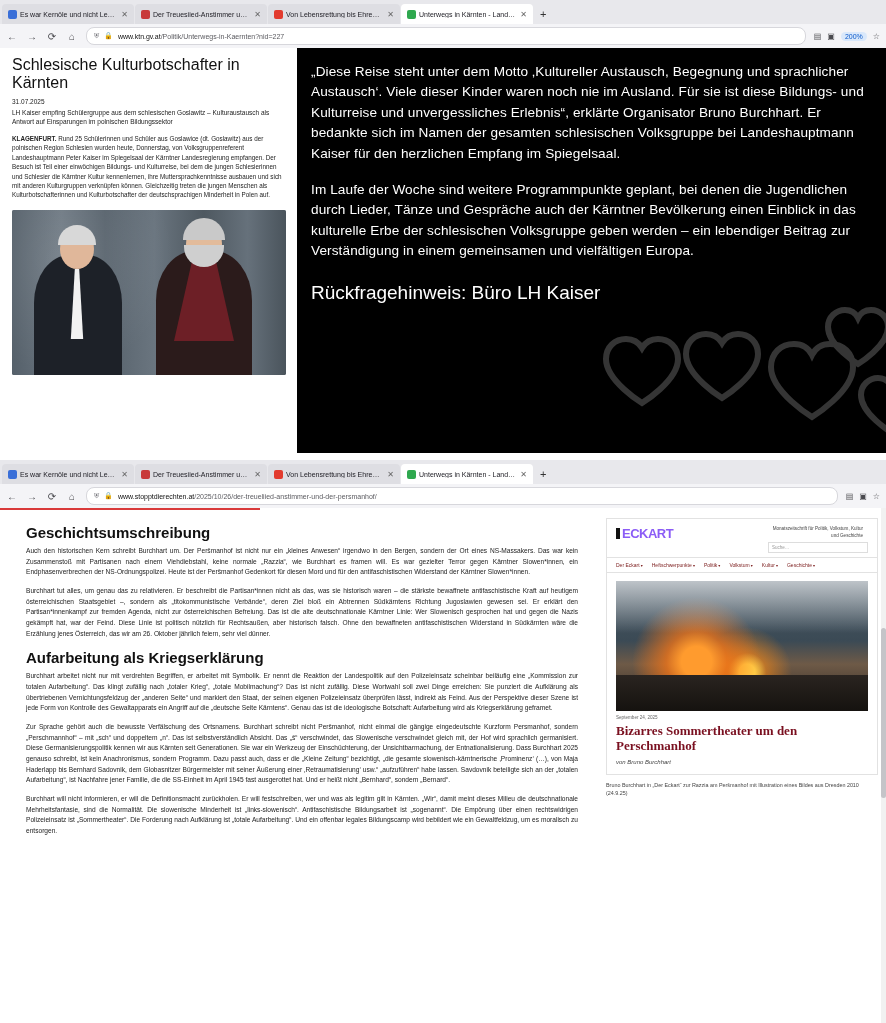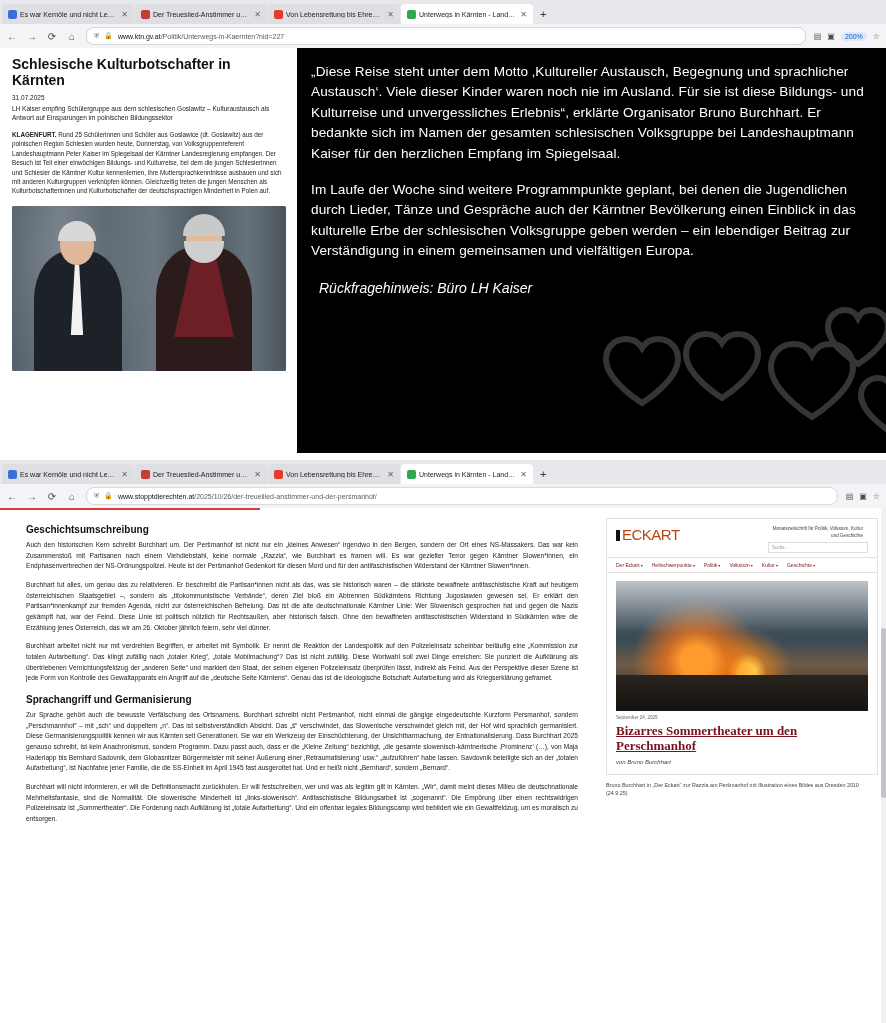--- a/index.html
+++ b/index.html
@@ -22,21 +22,21 @@
   .urlbar .u-left{display:flex;align-items:center;gap:4px;color:#6a6a70;font-size:7px;}
   .urlbar .urltext{color:#5b5b60;}
   .urlbar .urltext b{color:#111;font-weight:normal;}
   .navicons{display:flex;align-items:center;gap:6px;font-size:8px;color:#4a4a4f;}
   .zoombadge{background:#d9e8fb;color:#0a58ca;border-radius:7px;font-size:7px;padding:1px 4px;}
 
   
   #win1{top:0;width:886px;height:453px;border:none;}
   #win1 .content{position:relative;height:405px;background:#fff;display:flex;}
   .left-col{width:297px;box-sizing:border-box;padding:8px 10px 0 12px;background:#fff;}
-  .lc-title{font-size:14px;font-weight:bold;color:#111;margin:0 0 6px;}
+  .lc-title{font-size:16px;font-weight:normal;color:#111;margin:0 0 6px;}
   .lc-date{font-size:6.5px;color:#222;margin:0 0 3px;}
   .lc-lead{font-size:6.5px;color:#222;line-height:1.45;margin:0 0 7px;}
   .lc-body{font-size:6.3px;color:#222;line-height:1.5;margin:0;}
   .lc-body b{font-weight:bold;}
   .photo{margin-top:10px;width:274px;height:165px;border-radius:2px;position:relative;overflow:hidden;
     background:linear-gradient(180deg,#6f7d86 0%,#5d6a73 40%,#404a52 100%);}
   .photo .curtain{position:absolute;inset:0;background:
      radial-gradient(circle at 18% 30%, rgba(255,255,255,.10), transparent 45%),
      linear-gradient(90deg,#55606a 0%,#6d7882 18%,#57626c 34%,#6a757f 52%,#4e5860 70%,#66717b 86%,#4a545c 100%);}
   .photo .man{position:absolute;bottom:0;border-radius:40% 40% 0 0;}
@@ -46,49 +46,49 @@
   .photo .m1 .shirt{position:absolute;top:14px;left:32px;width:22px;height:70px;background:#f2f2f2;clip-path:polygon(40% 0,60% 0,78% 100%,22% 100%);}
   .photo .m2{right:34px;width:96px;height:124px;background:#2b1b1b;}
   .photo .m2 .head{position:absolute;top:-28px;left:30px;width:36px;height:42px;border-radius:50%;background:#e2bb9b;}
   .photo .m2 .hair{position:absolute;top:-33px;left:27px;width:42px;height:22px;border-radius:21px 21px 0 0;background:#c9c9c9;}
   .photo .m2 .beard{position:absolute;top:-6px;left:28px;width:40px;height:22px;border-radius:0 0 20px 20px;background:#cfcfcf;}
   .photo .m2 .coat{position:absolute;top:10px;left:18px;width:60px;height:80px;background:#6d1f26;clip-path:polygon(30% 0,70% 0,100% 100%,0 100%);}
 
   .right-col{flex:1;position:relative;background:#000;color:#fff;padding:14px 16px 0 14px;box-sizing:border-box;overflow:hidden;}
   .hearts{position:absolute;right:-10px;bottom:-6px;width:330px;height:160px;opacity:.5;pointer-events:none;}
   .rc-p{position:relative;z-index:2;font-size:13.6px;line-height:1.5;margin:0 0 16px;letter-spacing:.1px;}
-  .rc-foot{position:relative;z-index:2;font-size:14px;line-height:1.55;margin:8px;font-style:italic;}
+  .rc-foot{position:relative;z-index:2;font-size:19px;line-height:1.55;margin:0;}
 
   
   #win2{top:460px;width:886px;height:563px;border:none;}
   #win2 .content{position:relative;height:515px;background:#fff;display:flex;}
   .doc{width:597px;box-sizing:border-box;padding:12px 18px 0 26px;}
   .progress{position:absolute;top:0;left:0;height:2px;width:260px;background:#d93a3a;}
-  .h3{font-size:10px;font-weight:bold;color:#111;margin:10px 0 5px;}
+  .h3{font-size:15px;font-weight:bold;color:#111;margin:10px 0 5px;}
   .h3.first{margin-top:4px;}
   .para{font-size:6.6px;color:#1c1c1c;line-height:1.62;margin:0 0 8px;text-align:justify;}
 
   .rail{flex:1;padding:10px 8px 0 10px;box-sizing:border-box;}
   .card{width:270px;border:1px solid #e2e2e2;background:#fff;}
   .card-top{display:flex;justify-content:space-between;align-items:flex-start;padding:7px 9px 4px;}
-  .brand{font-size:15px;font-weight:normal;letter-spacing:-.5px;color:#c2410c;}
+  .brand{font-size:13px;font-weight:bold;letter-spacing:-.5px;color:#8b5cf6;}
   .brand .bar{display:inline-block;width:4px;height:11px;background:#111;margin-right:2px;vertical-align:-1px;}
   .brand-sub{font-size:4.6px;color:#444;text-align:right;line-height:1.5;max-width:95px;}
   .card-search{border:1px solid #ddd;height:9px;width:92px;margin:2px 0 0 auto;font-size:4.5px;color:#999;padding:0 3px;line-height:9px;}
   .card-nav{display:flex;gap:9px;border-top:1px solid #e2e2e2;border-bottom:1px solid #e2e2e2;padding:4px 9px;font-size:5px;color:#7a1a1a;}
   .card-nav span::after{content:" ▾";font-size:4px;}
   .card-img{margin:8px 9px 0;height:130px;position:relative;overflow:hidden;background:#26313a;}
   .card-img .fire{position:absolute;inset:0;background:
     radial-gradient(circle at 32% 62%, #ff9b2e 0 8%, rgba(255,120,20,.7) 16%, transparent 34%),
     radial-gradient(circle at 52% 70%, #ffd24a 0 5%, rgba(255,140,20,.55) 12%, transparent 28%),
     linear-gradient(180deg,#4a5a66 0%,#3b4a55 46%,#6e5a47 64%,#2d2622 100%);}
   .card-img .smoke{position:absolute;top:0;left:0;right:0;height:52px;background:linear-gradient(180deg,rgba(210,214,218,.85),rgba(120,130,140,0));}
   .card-img .crowd{position:absolute;bottom:0;left:0;right:0;height:36px;background:linear-gradient(180deg,#2a2420,#15120f);}
   .card-date{font-size:4.6px;color:#666;padding:4px 9px 0;}
-  .card-title{font-family:"Liberation Serif",serif;font-size:13px;font-weight:bold;color:#7a1020;line-height:1.2;padding:3px 9px 0;text-decoration:underline;}
+  .card-title{font-family:"Liberation Serif",serif;font-size:13px;font-weight:bold;color:#7a1020;line-height:1.2;padding:3px 9px 0;}
   .card-author{font-size:6px;color:#444;font-style:italic;padding:5px 9px 9px;}
   .card-cap{font-size:5.4px;color:#444;line-height:1.5;width:268px;margin-top:6px;}
 
   .sb{position:absolute;right:0;top:0;width:5px;bottom:0;background:#f1f1f1;}
   .sb .thumb{position:absolute;right:0;width:5px;background:#c4c4c8;border-radius:3px;}
 </style>
 </head>
 <body>
 
 <div class="screen">
@@ -220,23 +220,23 @@
     </div>
 
     <div class="content">
       <div class="progress"></div>
 
       <div class="doc">
         <h3 class="h3 first">Geschichtsumschreibung</h3>
         <p class="para">Auch den historischen Kern schreibt Burchhart um. Der Peršmanhof ist nicht nur ein „kleines Anwesen“ irgendwo in den Bergen, sondern der Ort eines NS-Massakers. Das war kein Zusammenstoß mit Partisanen nach einem Viehdiebstahl, keine normale „Razzia“, wie Burchhart es framen will. Es war gezielter Terror gegen Kärntner Slowen*innen, ein Endphasenverbrechen der NS-Ordnungspolizei. Heute ist der Peršmanhof Gedenkort für diesen Mord und für den antifaschistischen Widerstand der Kärntner Slowen*innen.</p>
         <p class="para">Burchhart tut alles, um genau das zu relativieren. Er beschreibt die Partisan*innen nicht als das, was sie historisch waren – die stärkste bewaffnete antifaschistische Kraft auf heutigem österreichischen Staatsgebiet –, sondern als „titokommunistische Verbände“, deren Ziel bloß ein Abtrennen Südkärntens Richtung Jugoslawien gewesen sei. Er erklärt den Partisan*innenkampf zur fremden Agenda, nicht zur österreichischen Befreiung. Das ist die alte deutschnationale Kärntner Linie: Wer Slowenisch gesprochen hat und gegen die Nazis gekämpft hat, war der Feind. Diese Linie ist politisch nützlich für Rechtsaußen, aber historisch falsch. Ohne den bewaffneten antifaschistischen Widerstand in Südkärnten wäre die Erzählung jenes Österreich, das wir am 26. Oktober jährlich feiern, sehr viel dünner.</p>
 
+        <h3 class="h3">Aufarbeitung als Kriegserklärung</h3>
         <p class="para">Burchhart arbeitet nicht nur mit verdrehten Begriffen, er arbeitet mit Symbolik. Er nennt die Reaktion der Landespolitik auf den Polizeieinsatz scheinbar beiläufig eine „Kommission zur totalen Aufarbeitung“. Das klingt zufällig nach „totaler Krieg“, „totale Mobilmachung“? Das ist nicht zufällig. Diese Wortwahl soll zwei Dinge erreichen: Sie punziert die Aufklärung als übertriebenen Vernichtungsfeldzug der „anderen Seite“ und markiert den Staat, der seinen eigenen Polizeieinsatz überprüfen lässt, indirekt als Feind. Aus der Perspektive dieser Szene ist jede Form von Kontrolle des Gewaltapparats ein Angriff auf die „deutsche Seite Kärntens“. Genau das ist die ideologische Botschaft: Aufarbeitung wird als Kriegserklärung geframet.</p>
 
-        <h3 class="h3">Sprachangriff und Germanisierung</h3>
         <p class="para">Zur Sprache gehört auch die bewusste Verfälschung des Ortsnamens. Burchhart schreibt nicht Peršmanhof, nicht einmal die gängige eingedeutschte Kurzform Persmanhof, sondern „Perschmannhof“ – mit „sch“ und doppeltem „n“. Das ist selbstverständlich Absicht. Das „š“ verschwindet, das Slowenische verschwindet gleich mit, der Hof wird sprachlich germanisiert. Diese Germanisierungspolitik kennen wir aus Kärnten seit Generationen. Sie war ein Werkzeug der Einschüchterung, der Unsichtbarmachung, der Entnationalisierung. Dass Burchhart 2025 genauso schreibt, ist kein Anachronismus, sondern Programm. Dazu passt auch, dass er die „Kleine Zeitung“ bezichtigt, „die gesamte slowenisch-kärntnerische ‚Prominenz‘ (…), von Maja Haderlapp bis Bernhard Sadovnik, dem Globasnitzer Bürgermeister mit seiner Äußerung einer ‚Retraumatisierung‘ usw.“ „aufzuführen“ habe lassen. Savdovnik beteiligte sich an der „totalen Aufarbeitung“, ist Nachfahre jener Familie, die die SS-Einheit im April 1945 fast ausgerottet hat. Und er heißt nicht „Bernhard“, sondern „Bernard“.</p>
 
         <p class="para">Burchhart will nicht informieren, er will die Definitionsmacht zurückholen. Er will festschreiben, wer und was als legitim gilt in Kärnten. „Wir“, damit meint dieses Milieu die deutschnationale Mehrheitsfantasie, sind die Normalität. Die slowenische Minderheit ist „links-slowenisch“. Antifaschistische Bildungsarbeit ist „sogenannt“. Die Empörung über einen rechtswidrigen Polizeieinsatz ist „Sommertheater“. Die Forderung nach Aufklärung ist „totale Aufarbeitung“. Und ein offenbar legales Bildungscamp wird bebildert wie ein Gewaltfeldzug, um es moralisch zu entsorgen.</p>
       </div>
 
       <div class="rail">
         <div class="card">
           <div class="card-top">
             <div class="brand"><span class="bar"></span><span>ECKART</span></div>
             <div>

